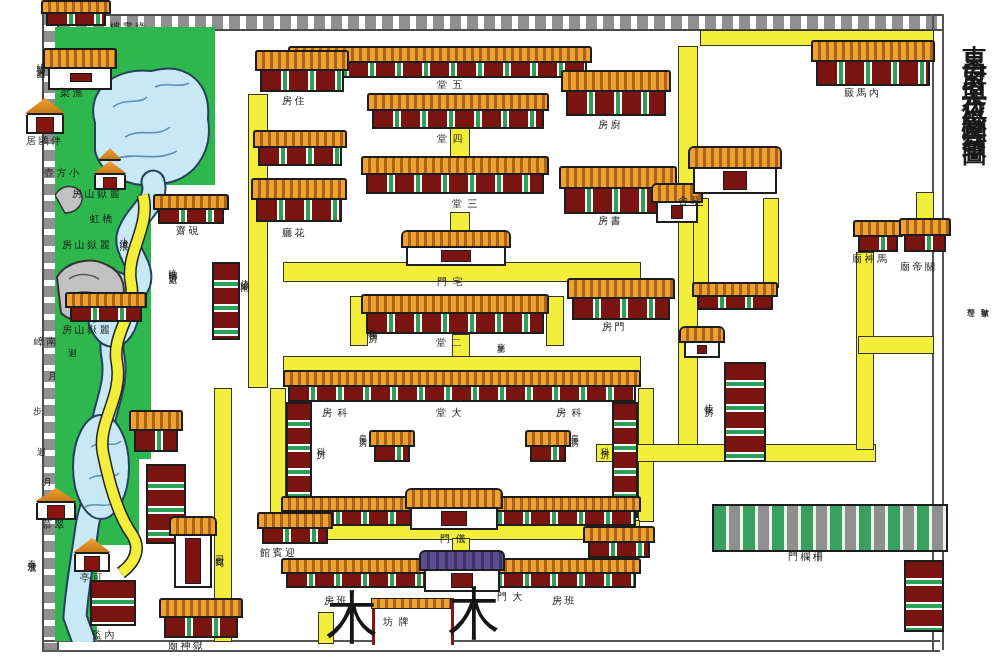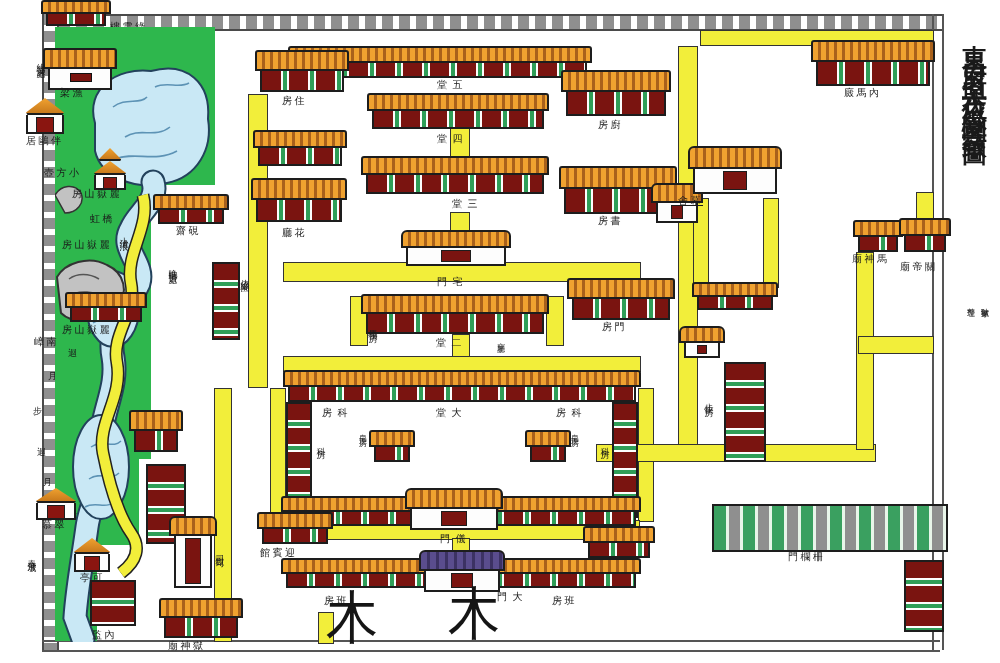--- a/index.html
+++ b/index.html
@@ -258,20 +258,24 @@
   <div class="abs bld gate" style="left:424px;top:550px;width:76px;height:42px;">
     <div class="roof purple"></div>
     <div class="bodyp">
         <div class="door"></div>
       </div>
   </div>
   <div class="abs lbl" style="left:497px;top:592px;">門大</div>
   <div class="abs lbl s" style="left:324px;top:596px;">房班</div>
   <div class="abs lbl s" style="left:552px;top:596px;">房班</div>
 
+  <div class="abs" style="left:372px;top:598px;width:76px;height:44px;border:3px solid #8a1510;border-bottom:none;background:#fff;">
+    <div class="abs" style="left:-4px;top:-3px;width:78px;height:9px;background:repeating-linear-gradient(90deg,#f0a230 0 5px,#a9611b 5px 8px);border:1.5px solid #1d1d1d;"></div>
+    <div class="abs lbl" style="left:8px;top:16px;">坊牌</div>
+  </div>
   <div class="abs tree" style="left:326px;top:592px;">木</div>
   <div class="abs tree" style="left:448px;top:588px;">木</div>
 
   <div class="abs bld" style="left:260px;top:50px;width:84px;height:42px;">
     <div class="roof"></div>
       <div class="bodyp"></div>
   </div>
   <div class="abs lbl s" style="left:282px;top:96px;">房住</div>
 
   <div class="abs bld" style="left:258px;top:130px;width:84px;height:36px;">

